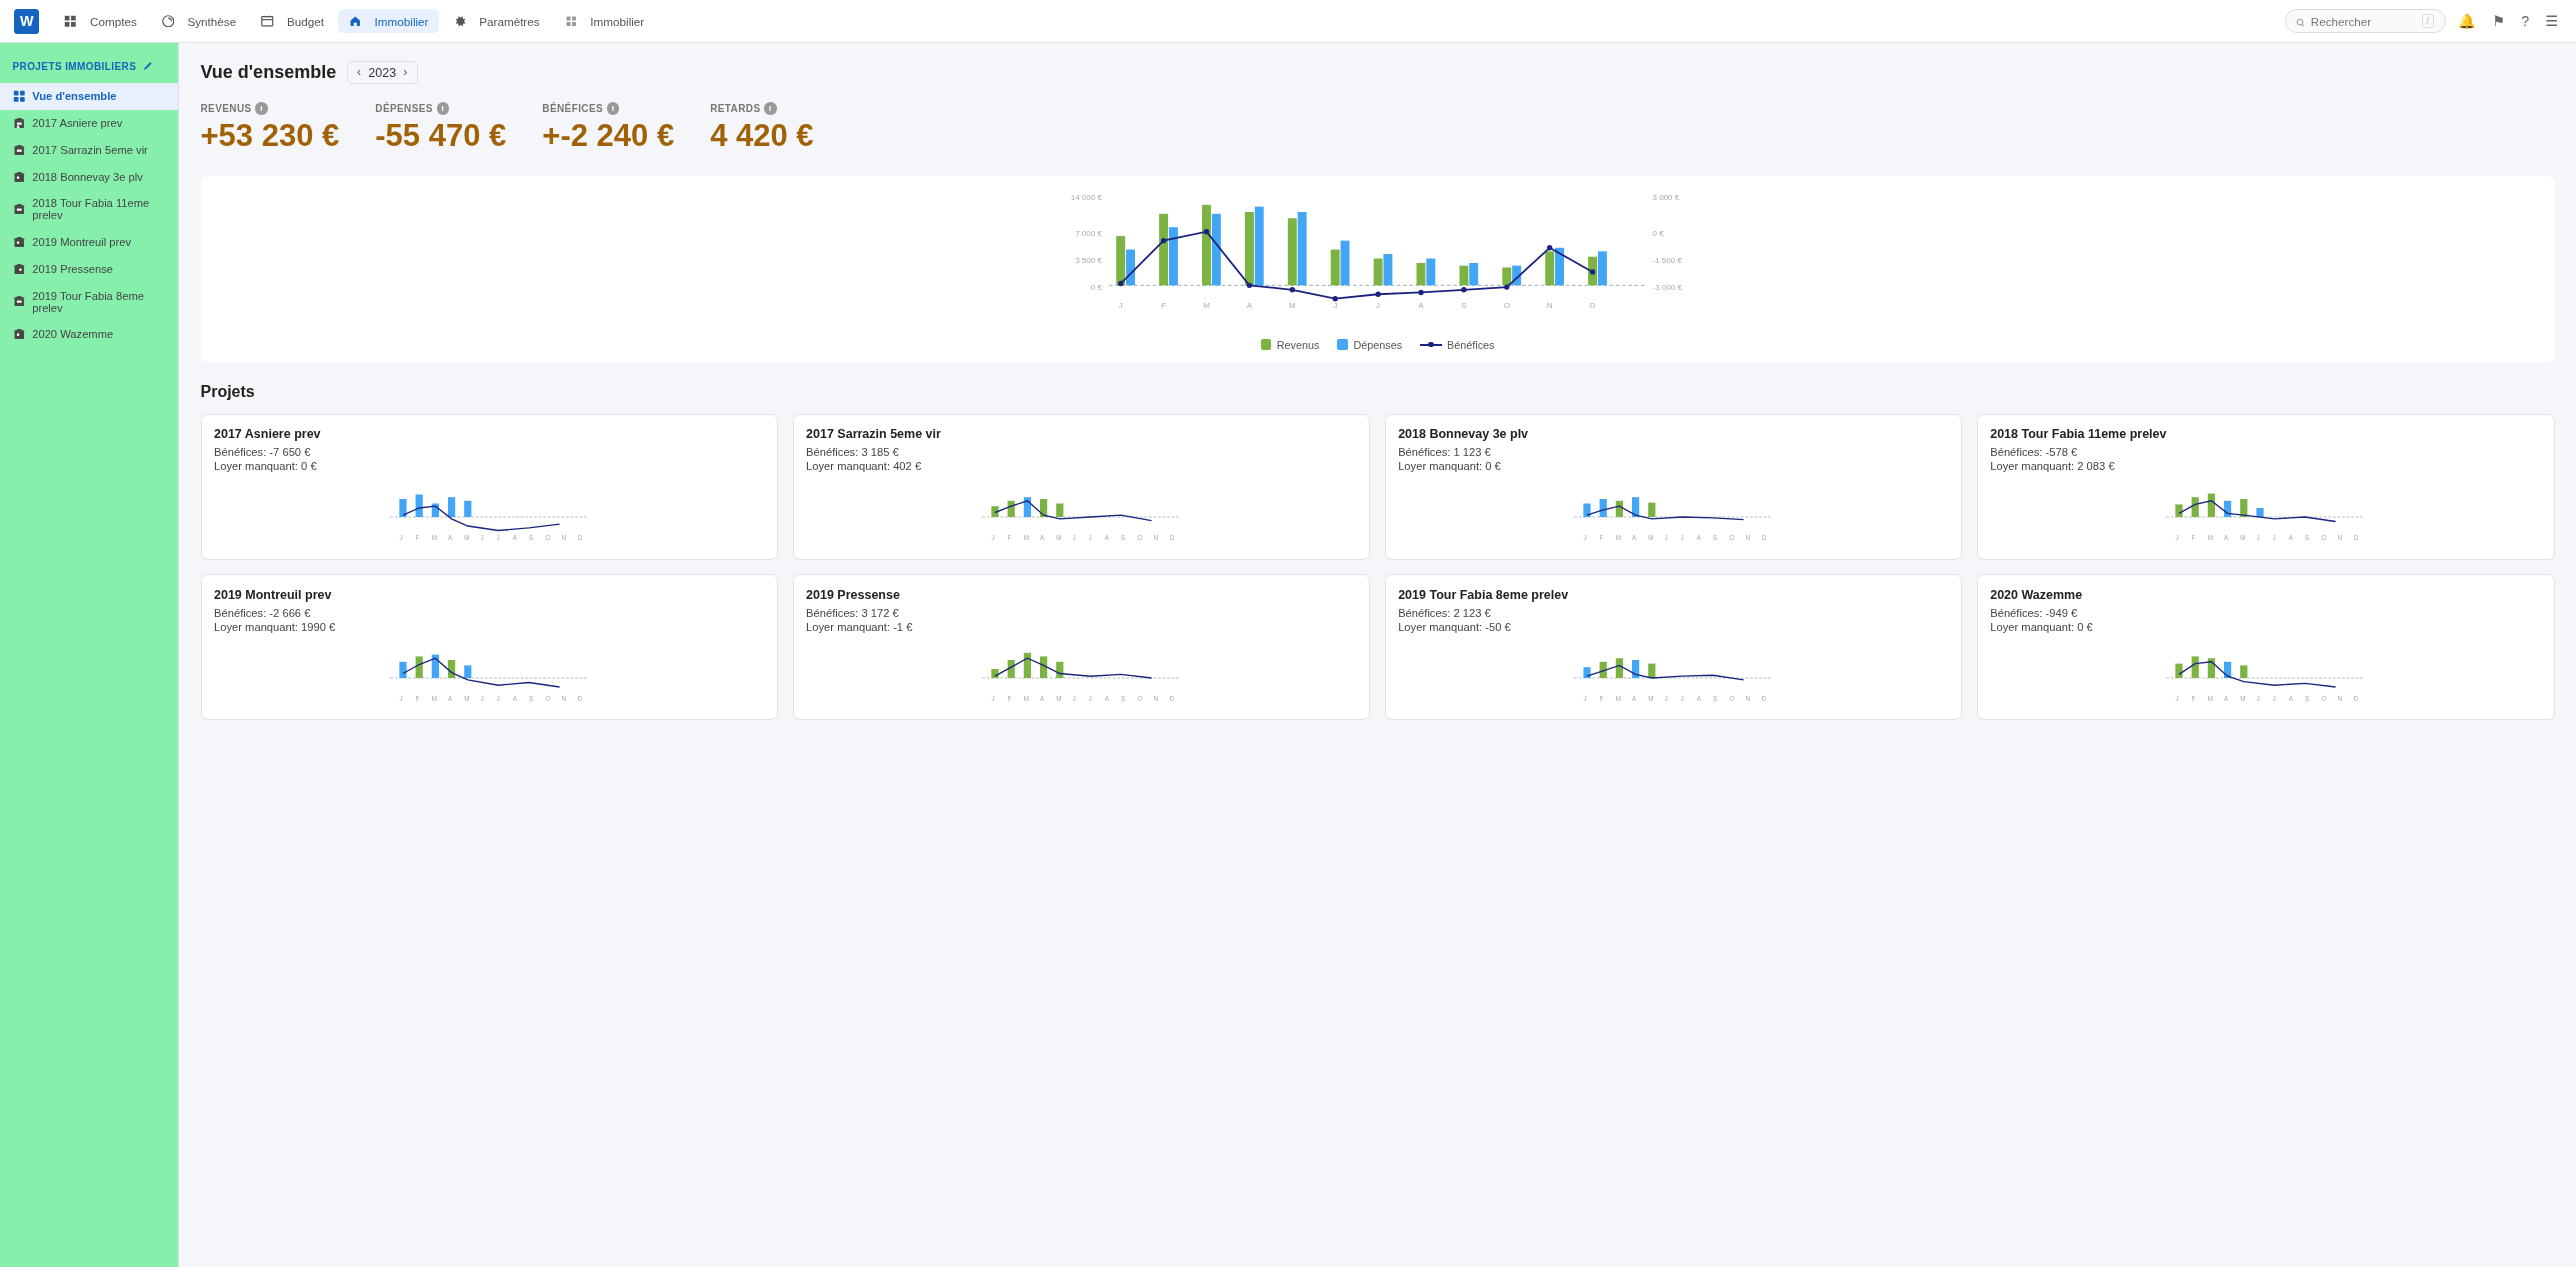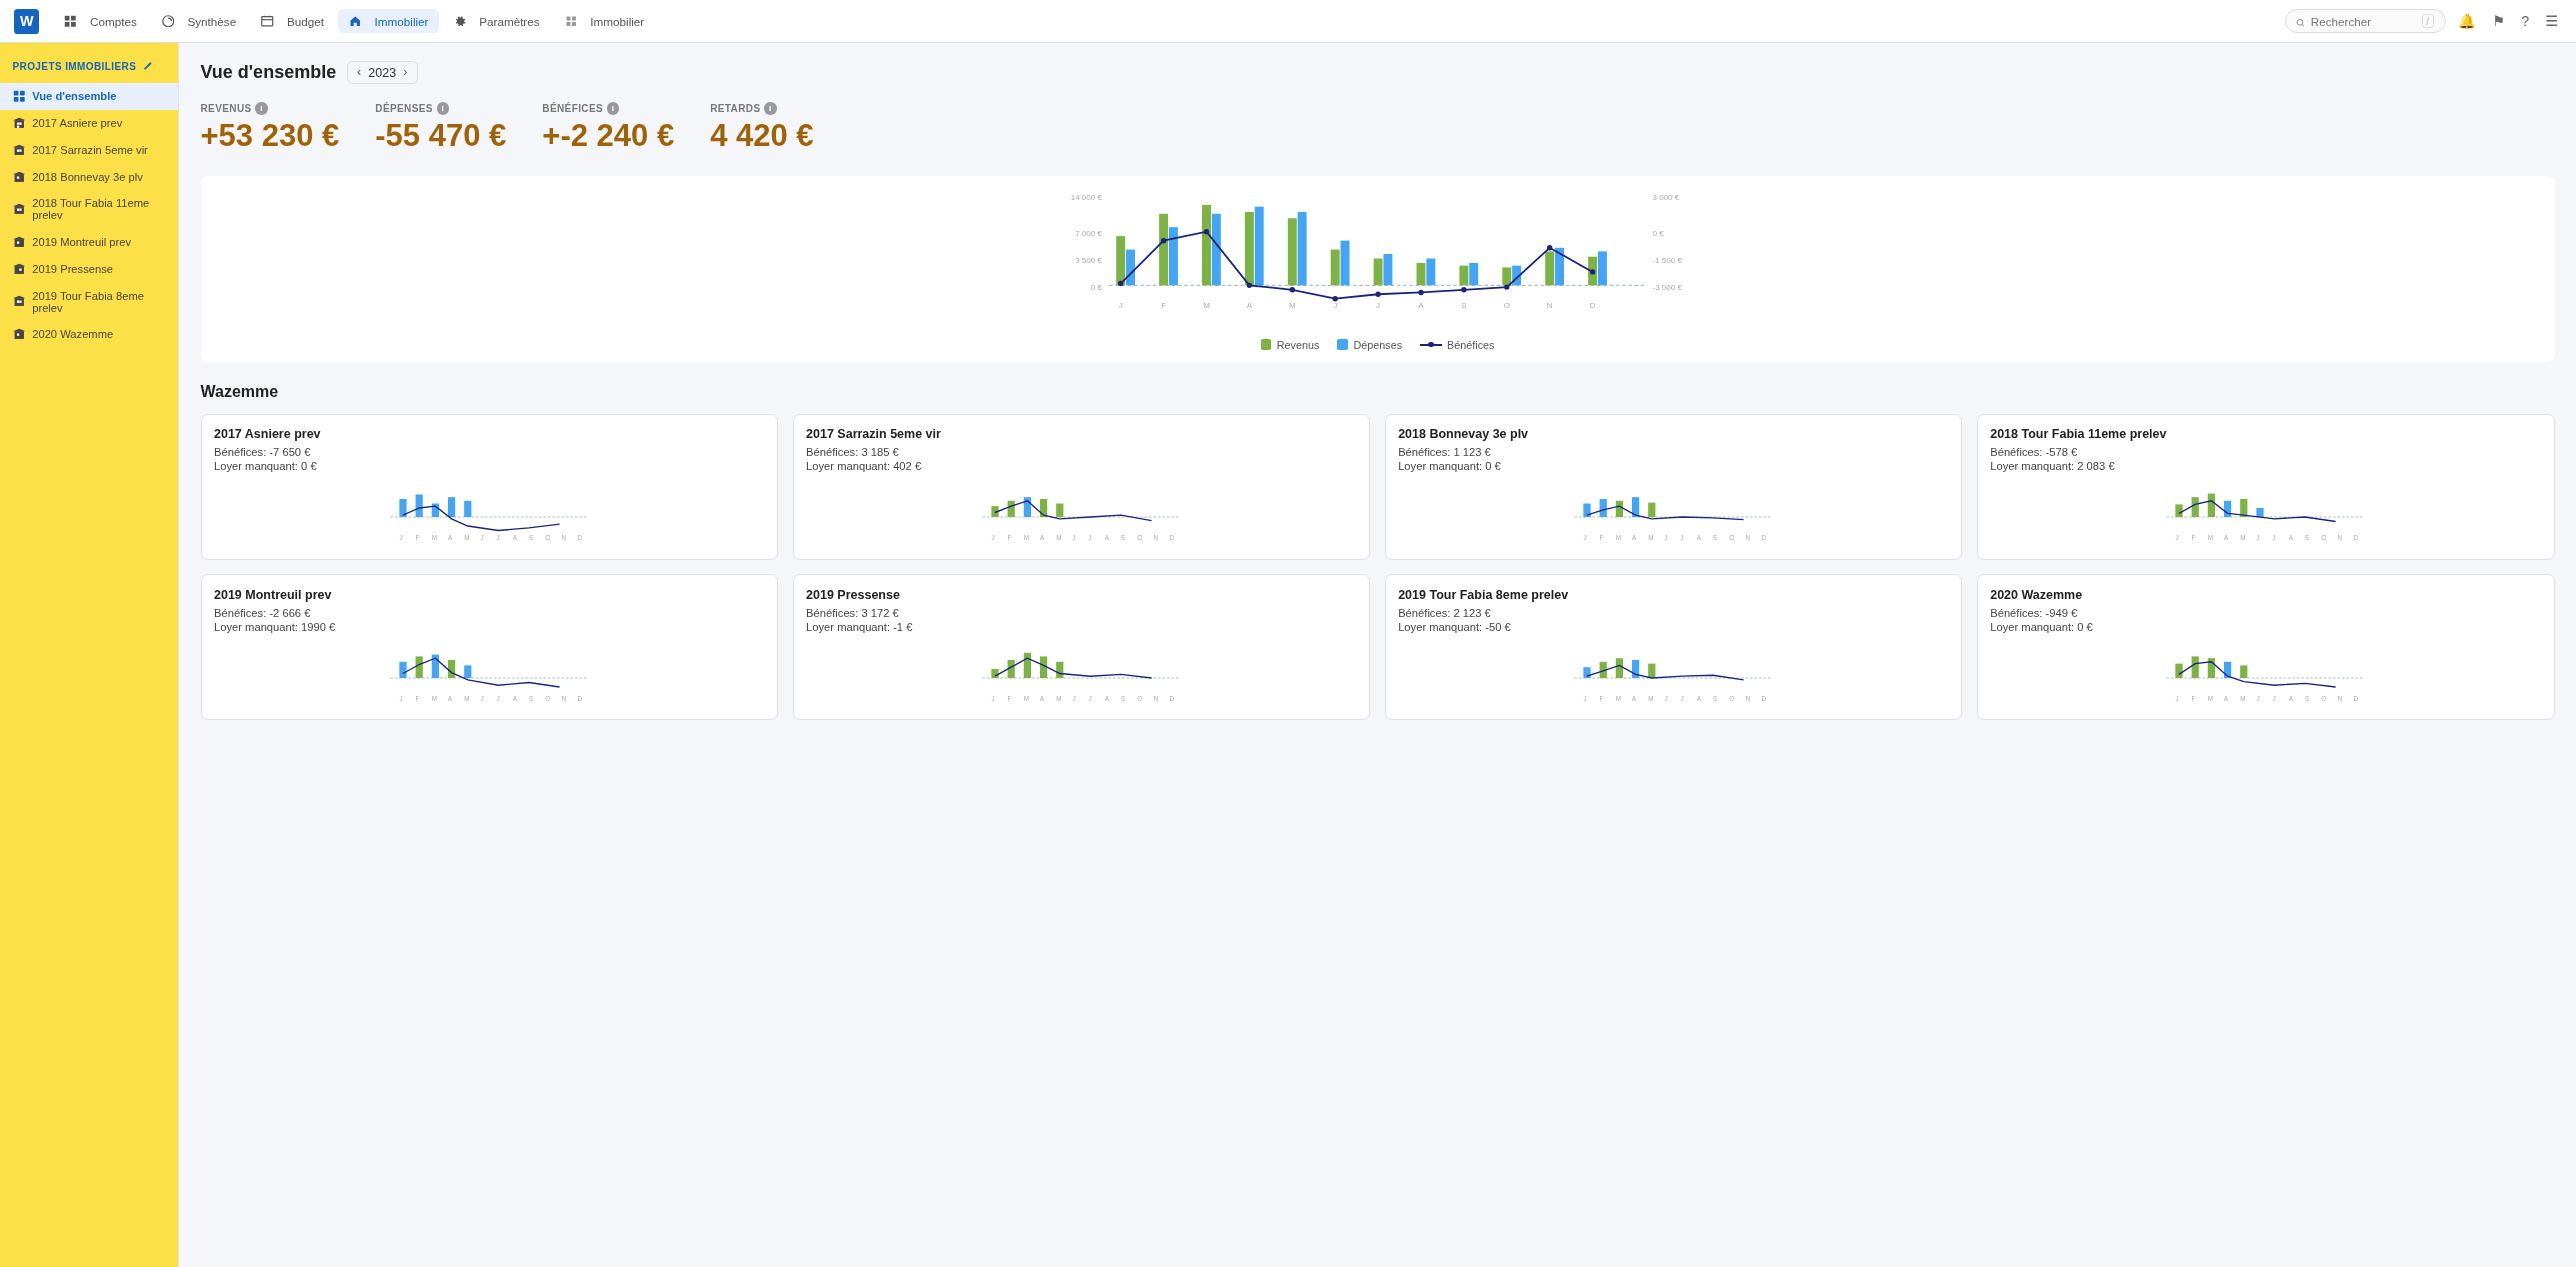--- a/index.html
+++ b/index.html
@@ -30,21 +30,21 @@
       width: 161px;
     }
     .search-box input { border: none; background: transparent; outline: none; font-size: 11.7px; width: 100%; color: #666; }
     .topnav-icon { cursor: pointer; color: #666; font-size: 14.3px; padding: 3.6px; }
 
     
     .layout { display: flex; height: calc(100vh - 43px); }
 
     
     .sidebar {
-      width: 179px; min-width: 179px; background: #fde047;
+      width: 179px; min-width: 179px; background: #86efac;
       border-right: 0.9px solid #e0e0e0; overflow-y: auto;
       padding: 10.8px 0;
     }
     .sidebar-header {
       display: flex; align-items: center; gap: 5.4px;
       padding: 7.2px 12.5px 10.8px; font-size: 10px; font-weight: 700;
       color: #1565c0; letter-spacing: 0.4px; text-transform: uppercase;
     }
     .sidebar-header svg { width: 10.8px; height: 10.8px; color: #1565c0; }
     .sidebar-item {
@@ -391,21 +391,21 @@
             <div style="width:21.5px;height:1.8px;background:#1a237e;position:relative;">
               <div style="width:5.4px;height:5.4px;background:#1a237e;border-radius:50%;position:absolute;top:-1.8px;left:8px;"></div>
             </div>
             <span>Bénéfices</span>
           </div>
         </div>
       </div>
     </div>
 
     <div>
-      <h2 class="section-title">Wazemme</h2>
+      <h2 class="section-title">Projets</h2>
       <div class="projects-grid">
 
         <div class="project-card">
           <div class="project-card-title">2017 Asniere prev</div>
           <div class="project-card-stat">Bénéfices: -7 650 €</div>
           <div class="project-card-stat">Loyer manquant: 0 €</div>
           <div class="mini-chart">
             <svg width="100%" height="63" viewBox="0 0 220 70" style="font-size:13px">
               <line x1="0" y1="40" x2="220" y2="40" stroke="#90a4ae" stroke-width="0.8" stroke-dasharray="3,2"></line>
               <rect x="10" y="20" width="8" height="20" fill="#42a5f5"></rect>

